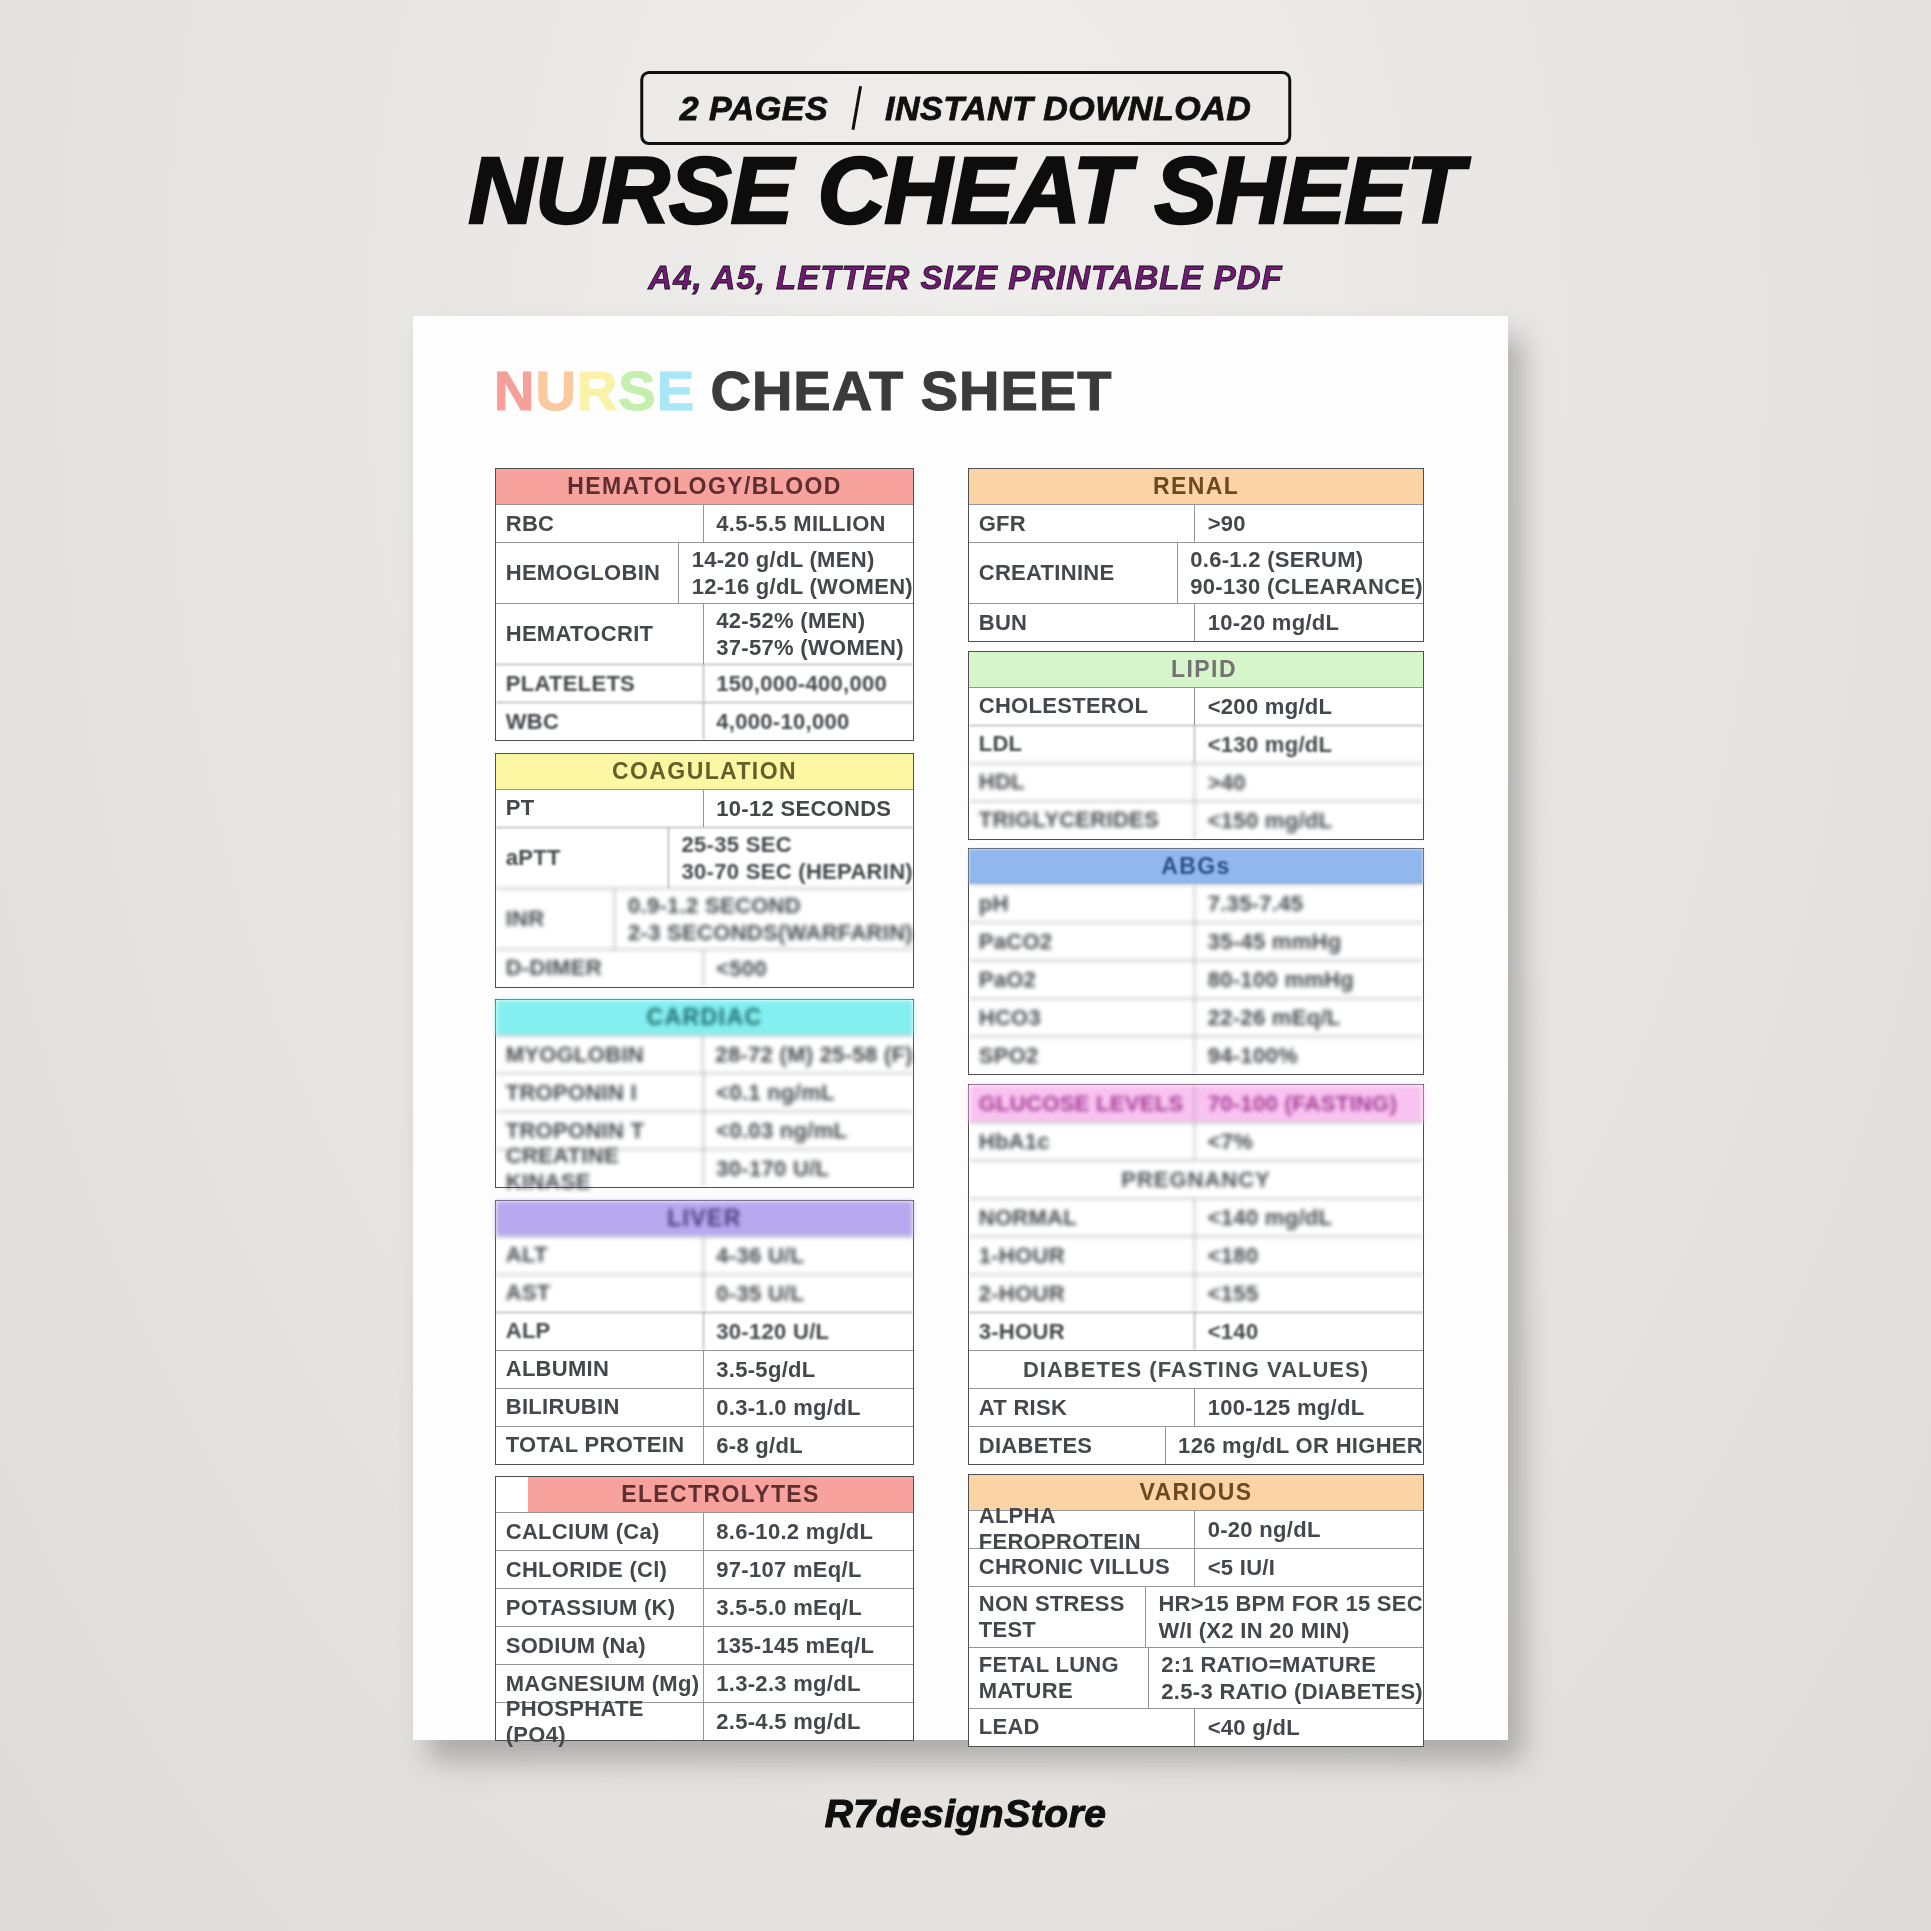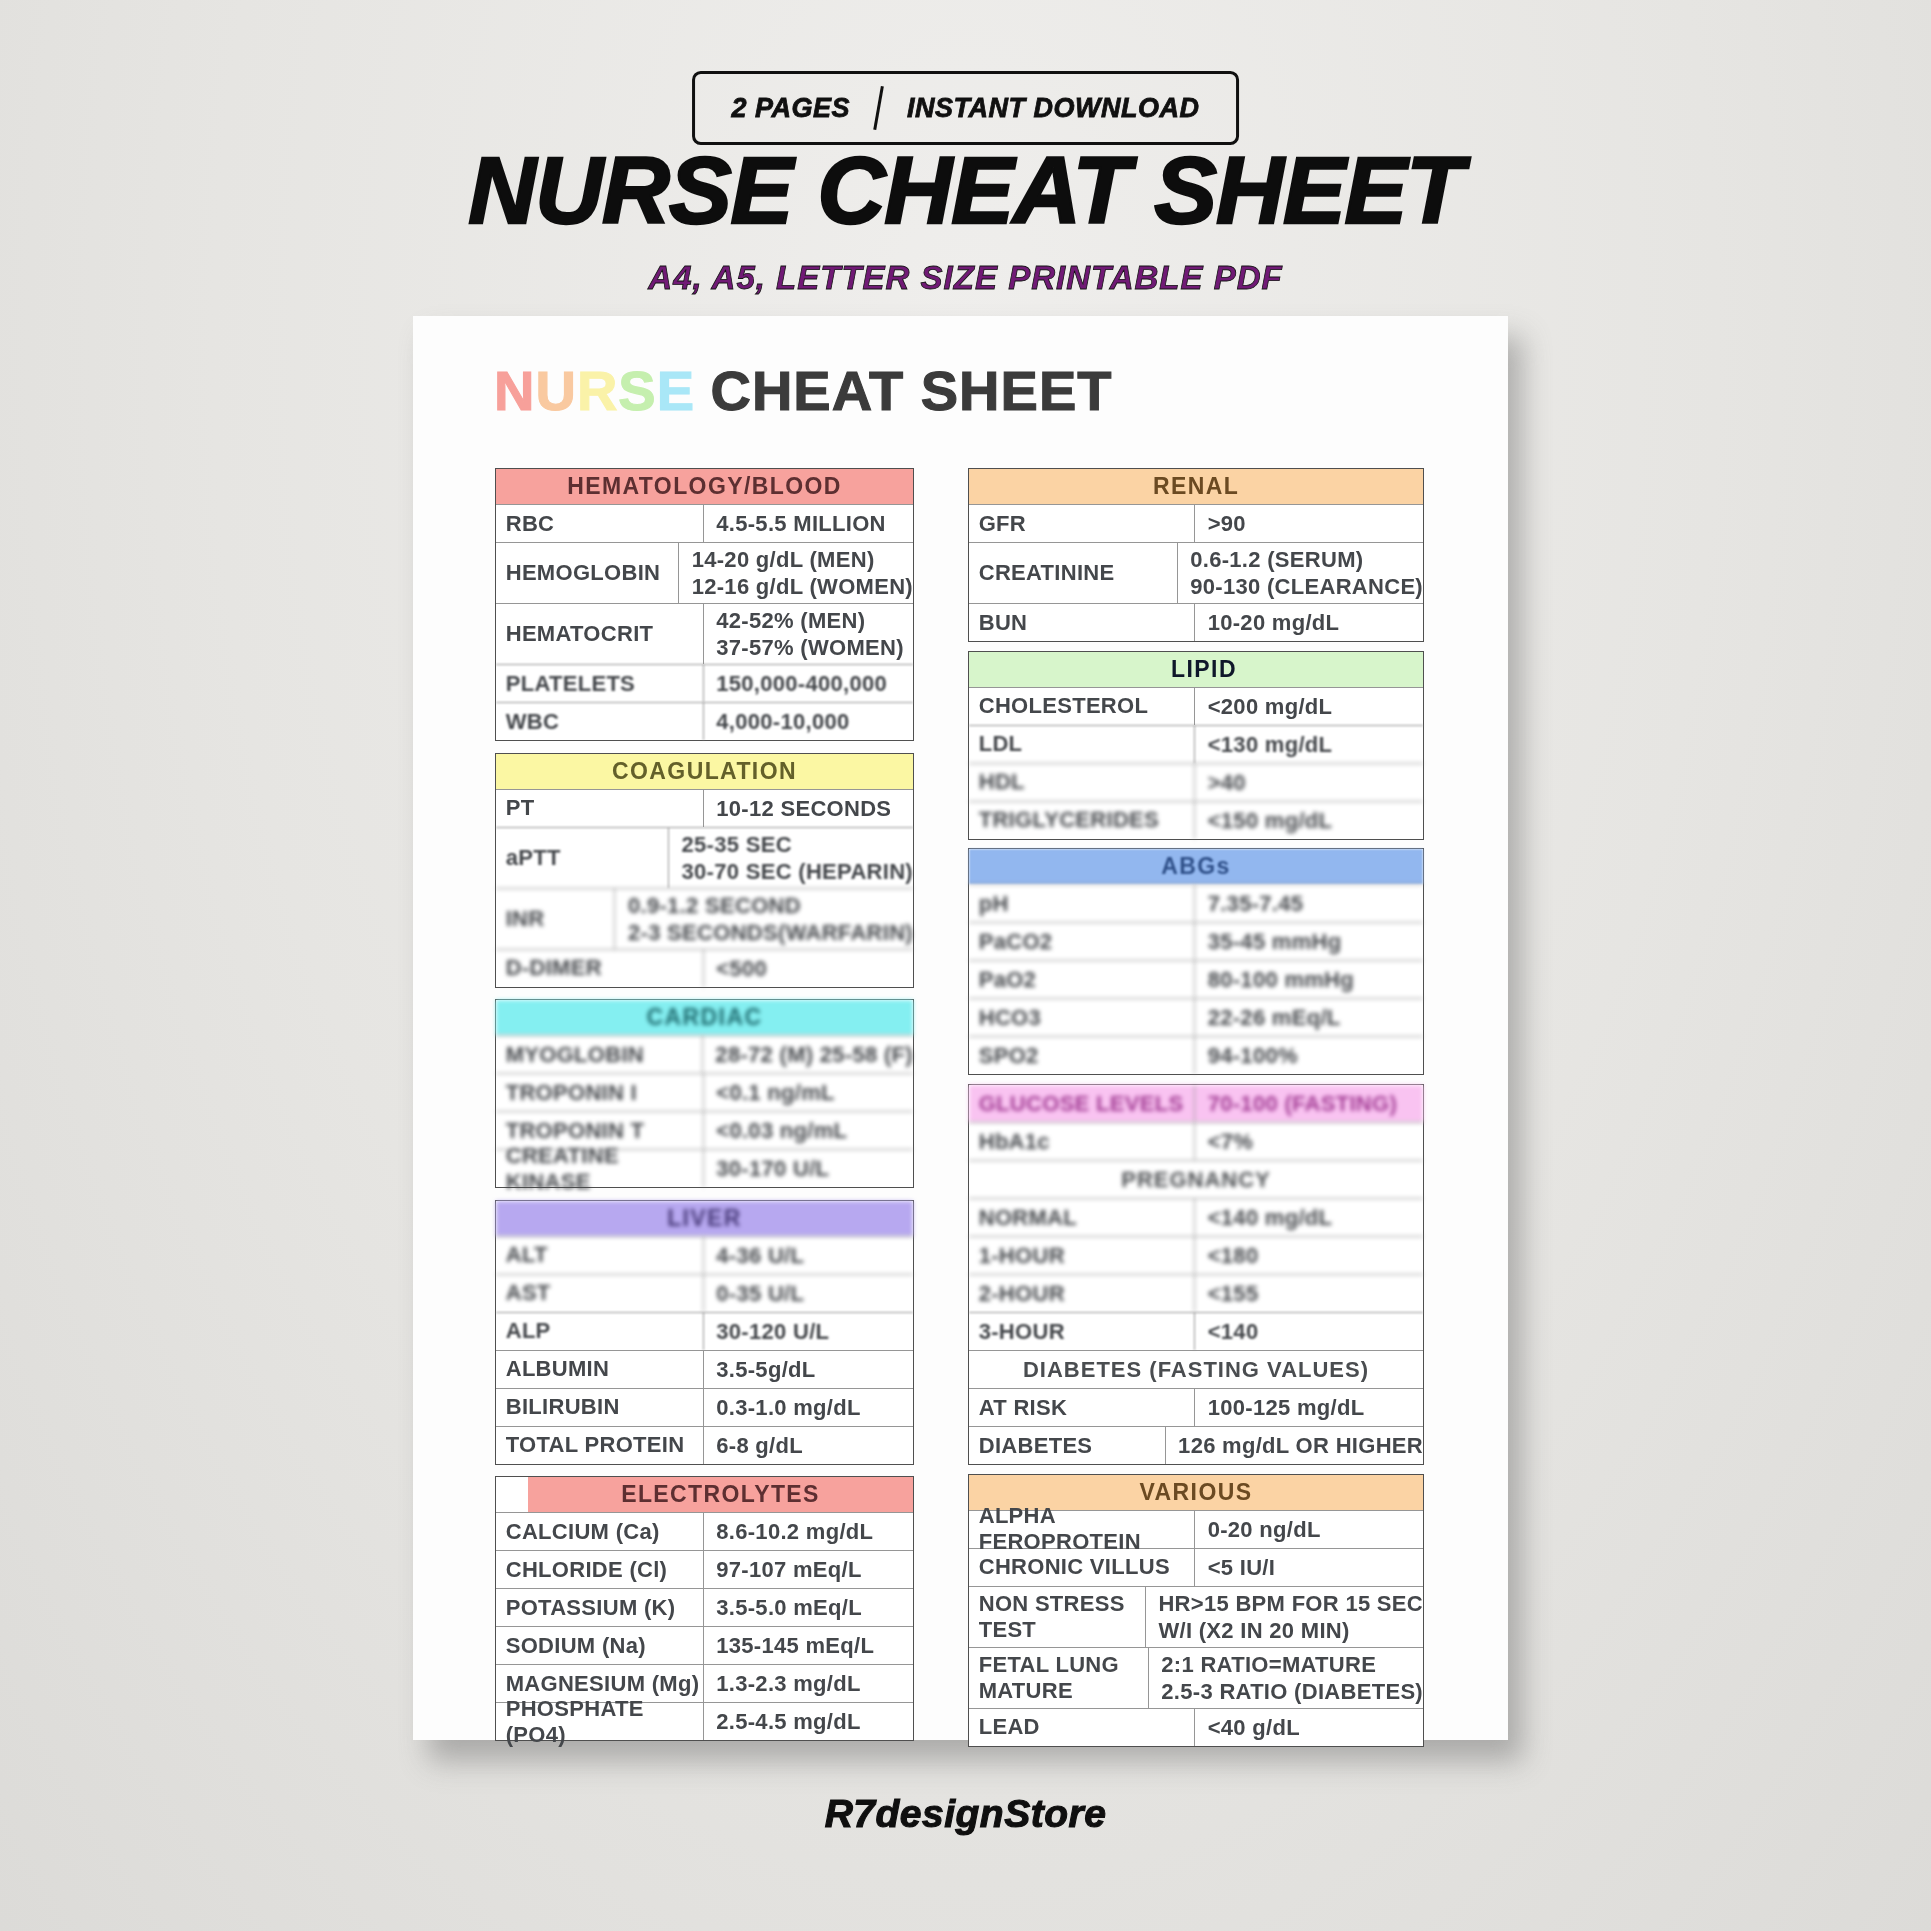--- a/index.html
+++ b/index.html
@@ -7,21 +7,21 @@
     width:1931px;height:1931px;position:relative;overflow:hidden;
     font-family:"Liberation Sans","DejaVu Sans",sans-serif;
     background:#e7e6e3;
     background-image:radial-gradient(ellipse at 50% 18%, #efeeec 0%, #e6e5e2 55%, #dcdbd8 100%);
   }
   
   .badge{
     position:absolute;top:71px;left:50%;transform:translateX(-50%);
     display:flex;align-items:center;height:68px;padding:0 37px;
     border:3.9px solid #101010;border-radius:8.7px;
-    font-size:27px;font-weight:bold;font-style:italic;color:#101010;
+    font-size:34px;font-weight:bold;font-style:italic;color:#101010;
     letter-spacing:0.5px;-webkit-text-stroke:0.8px #101010;white-space:nowrap;
   }
   .badge-divider{width:2.9px;height:44px;background:#101010;transform:rotate(10deg);margin:0 27px;}
   
   .main-title{
     position:absolute;top:137px;left:0;width:100%;margin:0;text-align:center;
     font-size:94px;font-weight:bold;font-style:italic;color:#0d0d0d;
     letter-spacing:-1px;-webkit-text-stroke:2.5px #0d0d0d;white-space:nowrap;
   }
   .subtitle{
@@ -277,21 +277,21 @@
           </div>
         </div>
         <div class="row r1">
           <div class="cell label">BUN</div>
           <div class="cell value">
             <div class="vline">10-20 mg/dL</div>
           </div>
         </div>
       </div>
       <div class="section">
-        <div class="sec-header" style="background: rgb(215, 245, 203); color: #0f172a; padding-left: 16px;">LIPID</div>
+        <div class="sec-header" style="background: rgb(215, 245, 203); color: #737373; padding-left: 16px;">LIPID</div>
         <div class="row r1">
           <div class="cell label">CHOLESTEROL</div>
           <div class="cell value">
             <div class="vline">&lt;200 mg/dL</div>
           </div>
         </div>
         <div class="row r1 b1">
           <div class="cell label">LDL</div>
           <div class="cell value">
             <div class="vline">&lt;130 mg/dL</div>

